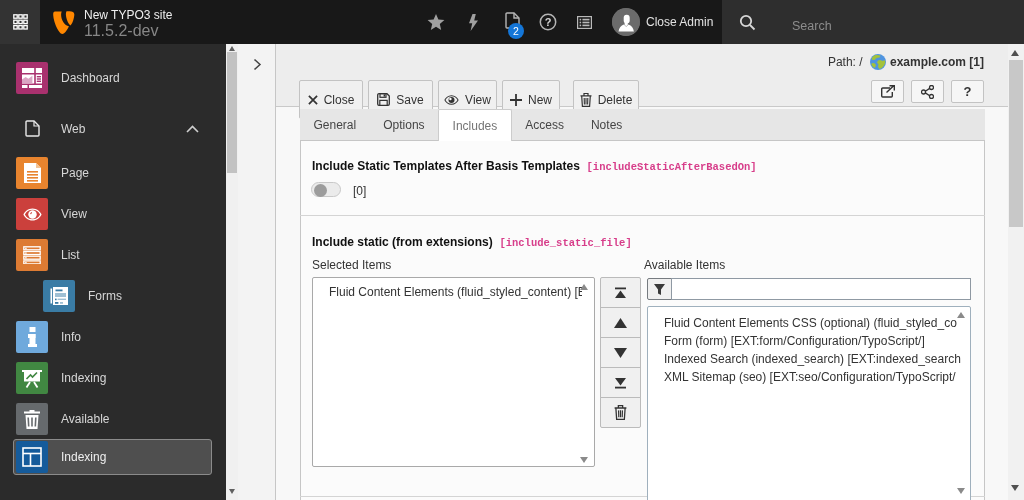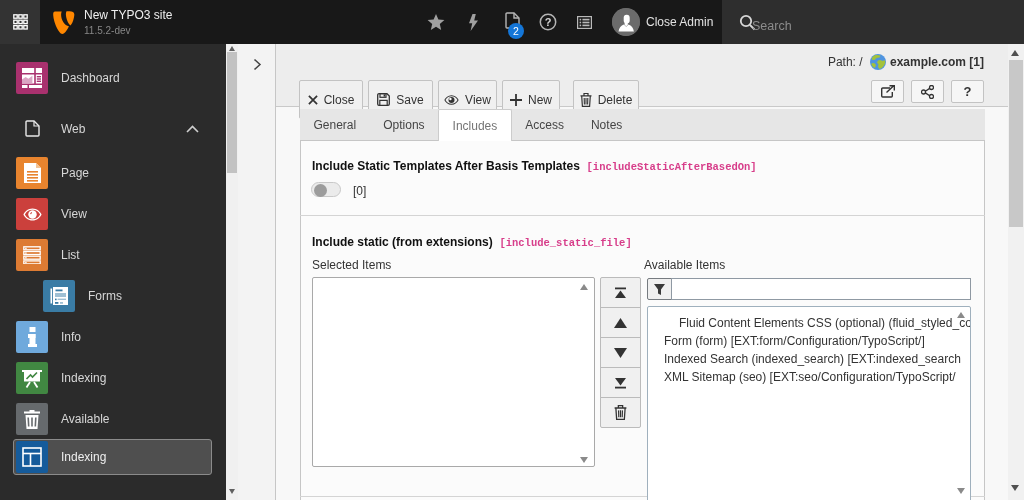--- a/index.html
+++ b/index.html
@@ -5,26 +5,26 @@
 * { margin:0; padding:0; box-sizing:border-box; }
 html,body { width:1024px; height:500px; overflow:hidden; }
 body { font-family:"Liberation Sans", sans-serif; position:relative; background:#f8f8f8; }
 .abs { position:absolute; }
 
 #topbar { left:0; top:0; width:1024px; height:44px; background:#181818; }
 #hamburger { left:0; top:0; width:40px; height:44px; background:#333333; display:flex; align-items:center; justify-content:center; }
 #logo { left:52px; top:10px; }
 #brand { left:84px; top:8px; line-height:14px; }
 #brand .t1 { color:#efefef; font-size:12px; }
-#brand .t2 { color:#878787; font-size:10px; margin-top:2px; }
+#brand .t2 { color:#878787; font-size:16px; margin-top:2px; }
 #searchbox { left:722px; top:0; width:302px; height:44px; background:#2e2e2e; }
 .ticon { top:0; height:44px; display:flex; align-items:center; justify-content:center; }
 #avatar { left:612px; top:8px; width:28px; height:28px; border-radius:50%; background:#6b6b6b; overflow:hidden; }
 #kname { left:646px; top:0; height:44px; display:flex; align-items:center; color:#e2e2e2; font-size:12px; }
-#sname { left:752px; top:0; height:52px; display:flex; align-items:center; color:#8c8c8c; font-size:12.5px; }
+#sname { left:792px; top:0; height:52px; display:flex; align-items:center; color:#8c8c8c; font-size:12.5px; }
 #badge2 { left:508px; top:23px; width:16px; height:16px; background:#1476d8; border-radius:50%; color:#fff; font-size:10.5px; display:flex; align-items:center; justify-content:center; }
 
 #sidebar { left:0; top:44px; width:226px; height:456px; background:#2b2b2b; }
 .mitem { position:absolute; left:16px; width:210px; height:32px; }
 .mico { position:absolute; left:0; top:0; width:32px; height:32px; border-radius:2px; display:flex; align-items:center; justify-content:center; }
 .mlabel { position:absolute; left:45px; top:0; height:32px; display:flex; align-items:center; font-size:12px; color:#d7d7d7; }
 #tpl-hl { left:13px; top:439px; width:199px; height:36px; background:#4f4f4f; border:1px solid #8b8b8b; border-radius:3px; }
 
 #sb-track { left:226px; top:44px; width:12px; height:456px; background:#f0f0f0; }
 #sb-thumb { left:227px; top:52px; width:10px; height:121px; background:#c2c2c2; }
@@ -383,20 +383,21 @@
 <div class="abs sep1"></div>
 <div class="abs sep2"></div>
 <div class="abs h1">Include Static Templates After Basis Templates&nbsp; <span class="code">[includeStaticAfterBasedOn]</span></div>
 <div class="abs" id="toggle"></div>
 <div class="abs" id="knob"></div>
 <div class="abs" id="zero">[0]</div>
 <div class="abs h2">Include static (from extensions)&nbsp; <span class="code">[include_static_file]</span></div>
 <div class="abs sellabel" style="left:312px; top:258px;text-align:center;">Selected Items</div>
 <div class="abs sellabel" style="left:644px; top:258px;">Available Items</div>
 <div class="abs" id="sel-box">
+  <div class="opt" style="top:7px; width:253px; overflow:hidden;">Fluid Content Elements (fluid_styled_content) [E</div>
   <div class="sarrow" style="left:267px; top:6px; border-left:4px solid transparent; border-right:4px solid transparent; border-bottom:6px solid #8a8a8a;"></div>
   <div class="sarrow" style="left:267px; top:179px; border-left:4px solid transparent; border-right:4px solid transparent; border-top:6px solid #8a8a8a;"></div>
 </div>
 <div class="abs" id="movecol">
   <div class="mvbtn">
       <svg width="13" height="12" viewBox="0 0 13 12">
         <rect x="1" y="0.5" width="11" height="1.8" fill="#333"></rect>
         <path d="M6.5 3.5 L12 11 H1 Z" fill="#333"></path>
       </svg>
     </div>
@@ -423,21 +424,21 @@
       </svg>
     </div>
 </div>
 <div class="abs" id="funnel">
   <svg width="11" height="11" viewBox="0 0 11 11">
       <path d="M0 0 h11 L7 5.5 V11 L4 9.5 V5.5 Z" fill="#3a3a3a"></path>
     </svg>
 </div>
 <div class="abs" id="filter"></div>
 <div class="abs" id="av-box">
-  <div class="opt" style="top:9px;margin-left:15px;">Fluid Content Elements CSS (optional) (fluid_styled_co</div>
+  <div class="opt" style="top:9px;">Fluid Content Elements CSS (optional) (fluid_styled_co</div>
   <div class="opt" style="top:27px;">Form (form) [EXT:form/Configuration/TypoScript/]</div>
   <div class="opt" style="top:45px;">Indexed Search (indexed_search) [EXT:indexed_search</div>
   <div class="opt" style="top:63px;">XML Sitemap (seo) [EXT:seo/Configuration/TypoScript/</div>
   <div class="sarrow" style="left:309px; top:5px; border-left:4px solid transparent; border-right:4px solid transparent; border-bottom:6px solid #8a8a8a;"></div>
   <div class="sarrow" style="left:309px; top:181px; border-left:4px solid transparent; border-right:4px solid transparent; border-top:6px solid #8a8a8a;"></div>
 </div>
 
 <div class="abs" id="win-track"></div>
 <div class="abs sarrow" style="left:1011px; top:50px; border-left:4.5px solid transparent; border-right:4.5px solid transparent; border-bottom:6px solid #505050;"></div>
 <div class="abs" id="win-thumb"></div>

